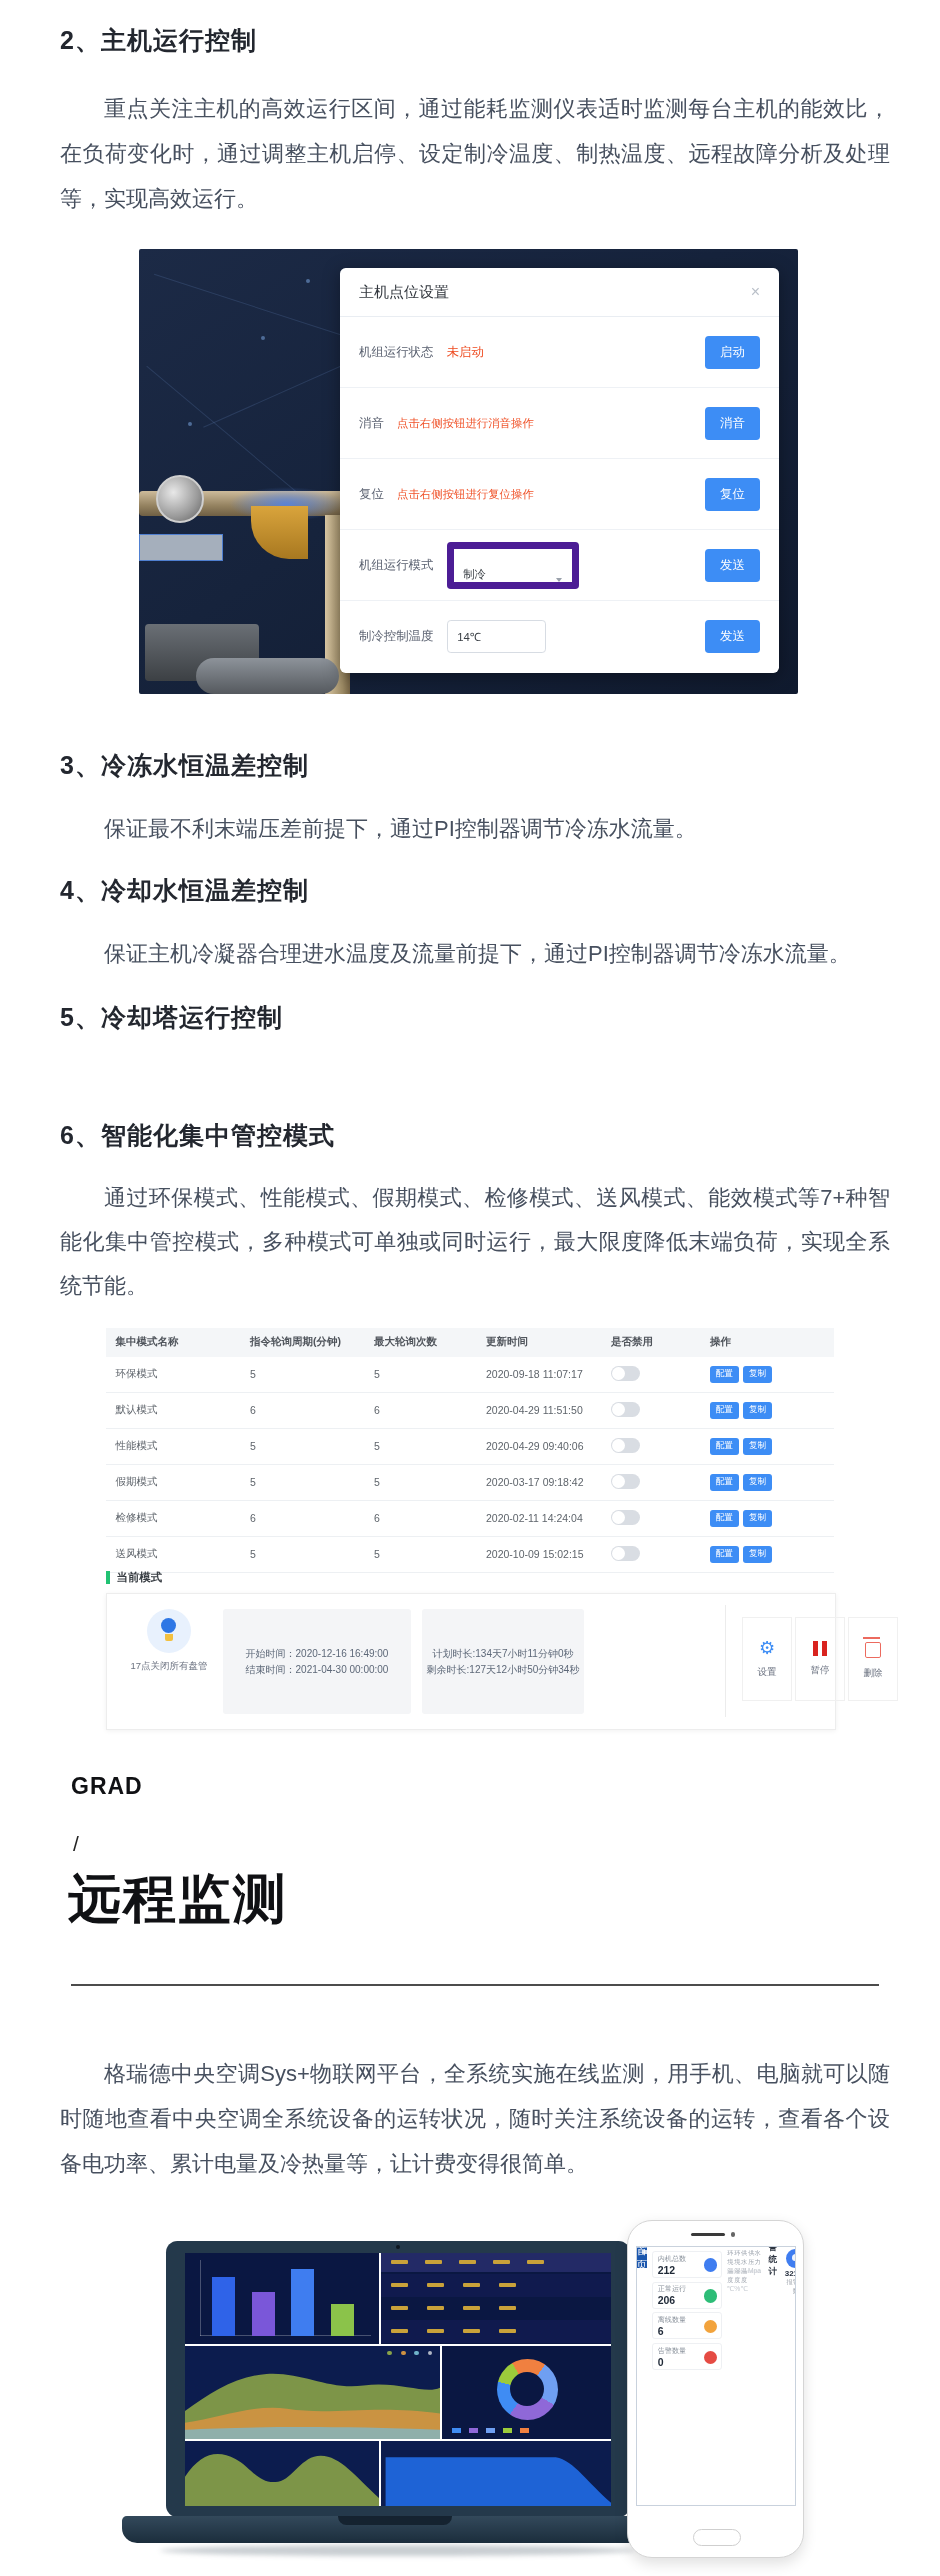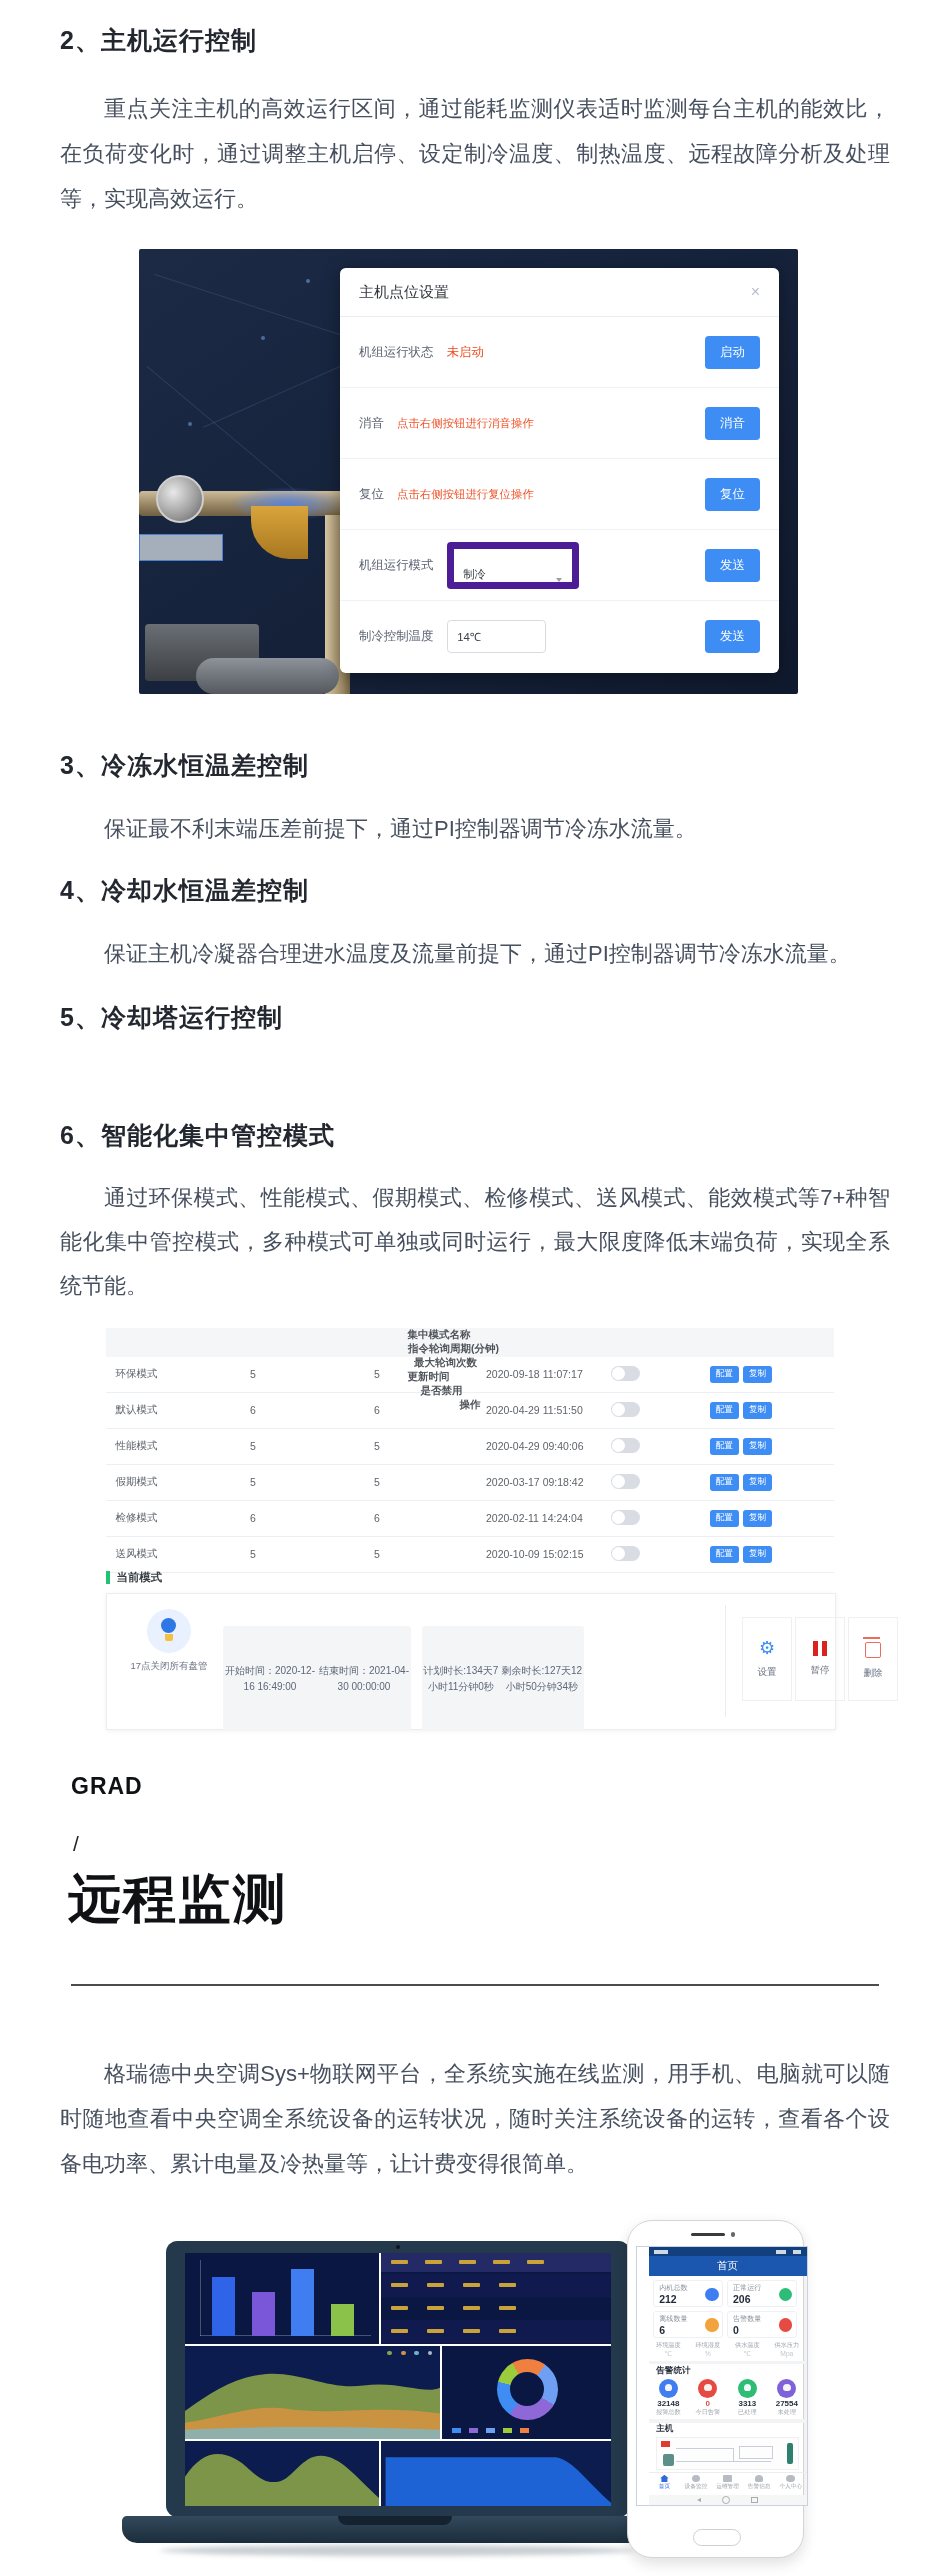--- a/index.html
+++ b/index.html
@@ -41,21 +41,21 @@
   .mbtn{margin-left:auto;min-width:55px;height:33px;background:#3d8df5;color:#fff;font-size:12.4px;
         border:none;border-radius:3.8px;display:flex;align-items:center;justify-content:center;cursor:pointer;}
   .mselect{width:99px;height:33px;border:7px solid #4c1d95;border-radius:3.8px;display:flex;align-items:flex-end;
            padding:0 9.5px;font-size:11.4px;color:#3a3f45;position:relative;}
   .caret{position:absolute;right:9.5px;width:0;height:0;border-left:3.8px solid transparent;border-right:3.8px solid transparent;border-top:4.8px solid #9aa1ab;}
   .minput{width:99px;height:33px;border:1px solid #d7dce3;border-radius:3.8px;padding:0 9.5px;font-size:11.4px;color:#3a3f45;
           font-family:"Liberation Sans",sans-serif;box-sizing:border-box;}
 
   
   .mtable{left:106px;top:1328px;width:728px;font-size:10.5px;color:#5e646b;}
-  .thead{height:28.5px;background:#f4f6f8;display:flex;align-items:center;font-weight:700;color:#50555c;flex-direction:column;}
+  .thead{height:28.5px;background:#f4f6f8;display:flex;align-items:center;font-weight:700;color:#50555c;}
   .trow{height:35px;display:flex;align-items:center;border-bottom:1px solid #edf0f3;}
   .c1{width:144px;padding-left:9.5px;box-sizing:border-box;}
   .c2{width:124px;}
   .c3{width:112px;}
   .c4{width:125px;}
   .c5{width:99px;}
   .c6{flex:1;display:flex;gap:4.8px;}
   .toggle{width:28.5px;height:15px;border-radius:8.6px;background:#d9dde3;position:relative;cursor:pointer;display:inline-block;}
   .toggle::after{content:"";position:absolute;left:1px;top:1px;width:13.3px;height:13.3px;border-radius:50%;background:#fff;}
   .tbtn{min-width:28.5px;height:17px;background:#3d8df5;color:#fff;border:none;border-radius:2.9px;font-size:8.6px;
@@ -64,21 +64,21 @@
   
   .cm-label{left:106px;top:1570px;display:flex;align-items:center;gap:6.7px;font-size:11.4px;color:#3a3f45;font-weight:700;}
   .cm-bar{width:3.8px;height:13.3px;background:#21c273;}
   .cm-card{left:106px;top:1593px;width:728px;height:135px;background:#fff;border:1px solid #ededed;
            box-shadow:0 1px 4.8px rgba(0,0,0,.06);}
   .bulb-wrap{position:absolute;left:19px;top:15px;width:86px;text-align:center;}
   .bulb-circle{width:44px;height:44px;border-radius:50%;background:#e8f1fd;margin:0 auto;position:relative;}
   .bulb-top{position:absolute;left:14.3px;top:8.6px;width:15px;height:15px;border-radius:50%;background:#2e77e5;}
   .bulb-base{position:absolute;left:18px;top:25px;width:7.6px;height:6.7px;background:#f3c03f;border-radius:0 0 1.9px 1.9px;}
   .bulb-name{margin-top:6.7px;font-size:9.5px;line-height:12.4px;color:#6b7280;}
-  .cm-box{position:absolute;top:32px;height:105px;background:#f4f5f7;border-radius:2.9px;display:flex;flex-direction:row;
+  .cm-box{position:absolute;top:15px;height:105px;background:#f4f5f7;border-radius:2.9px;display:flex;flex-direction:column;
           align-items:center;justify-content:center;font-size:10px;color:#5d6878;line-height:16px;text-align:center;}
   .cm-box.blue{background:#d8eafc;color:#4a5a6e;}
   .cm-div{position:absolute;left:618px;top:11.4px;width:1px;height:112px;background:#ececec;}
   .tile{position:absolute;top:23px;width:48px;height:82px;border:1px solid #f0f0f0;display:flex;flex-direction:column;
         align-items:center;justify-content:center;gap:8.6px;cursor:pointer;}
   .tile-label{font-size:9.5px;color:#6b7280;}
   .gear{font-size:18px;color:#3d8df5;line-height:18px;}
   .pause{display:flex;gap:3.8px;}
   .pause i{display:block;width:4.8px;height:15px;background:#d9231f;}
   .trash{width:13.3px;height:14.3px;border:1.9px solid #ec6a5e;border-radius:1.9px;position:relative;margin-top:3.8px;}
@@ -113,21 +113,21 @@
   .base{position:absolute;left:0;top:285px;width:546px;height:27px;border-radius:4.8px 4.8px 15px 15px;
         background:linear-gradient(#33495b,#1b2d3c);}
   .notch{position:absolute;left:50%;top:285px;width:114px;height:8.6px;margin-left:-57px;background:#152330;border-radius:0 0 8.6px 8.6px;}
   .lshadow{position:absolute;left:38px;top:314px;width:475px;height:11.4px;border-radius:50%;background:rgba(40,60,75,.25);filter:blur(2.9px);}
 
   
   .phone{left:627px;top:2220px;width:177px;height:338px;background:#fff;border:1.9px solid #d5d5d5;border-radius:25px;
          box-sizing:border-box;box-shadow:0 5.7px 13.3px rgba(0,0,0,.12);}
   .speaker{position:absolute;left:50%;top:12.4px;width:34px;height:2.9px;margin-left:-25px;background:#3a3a3a;border-radius:1.9px;}
   .fcam{position:absolute;left:50%;top:11.4px;margin-left:15px;width:4.8px;height:4.8px;border-radius:50%;background:#666;}
-  .pscreen{position:absolute;left:7.6px;top:25px;width:158px;height:258px;border:1px solid #c9d2dd;display:flex;flex-direction:column;overflow:hidden;padding-left:12px;}
+  .pscreen{position:absolute;left:7.6px;top:25px;width:158px;height:258px;border:1px solid #c9d2dd;display:flex;flex-direction:row;overflow:hidden;}
   .pstatus{height:9.5px;background:#123f7d;position:relative;}
   .pstatus i{position:absolute;top:2.9px;height:3.8px;background:rgba(255,255,255,.8);display:block;}
   .phead{height:21px;background:#1b57ae;color:#fff;font-size:10.5px;display:flex;align-items:center;justify-content:center;}
   .pcards{height:63px;display:flex;flex-wrap:wrap;gap:3.8px;padding:3.8px 4.8px;box-sizing:border-box;}
   .pcard{width:70px;height:27px;border:1px solid #eef0f3;border-radius:2.9px;position:relative;padding:1.9px 4.8px;box-sizing:border-box;cursor:pointer;}
   .pcard .lb{font-size:7.1px;color:#8a929c;}
   .pcard .vl{font-size:10.5px;font-weight:700;color:#1f2937;}
   .cico{position:absolute;right:3.8px;top:6.7px;width:13.3px;height:13.3px;border-radius:50%;}
   .psensors{height:23px;display:flex;border-bottom:3.8px solid #f2f3f5;}
   .psensor{flex:1;text-align:center;padding-top:1.9px;}

